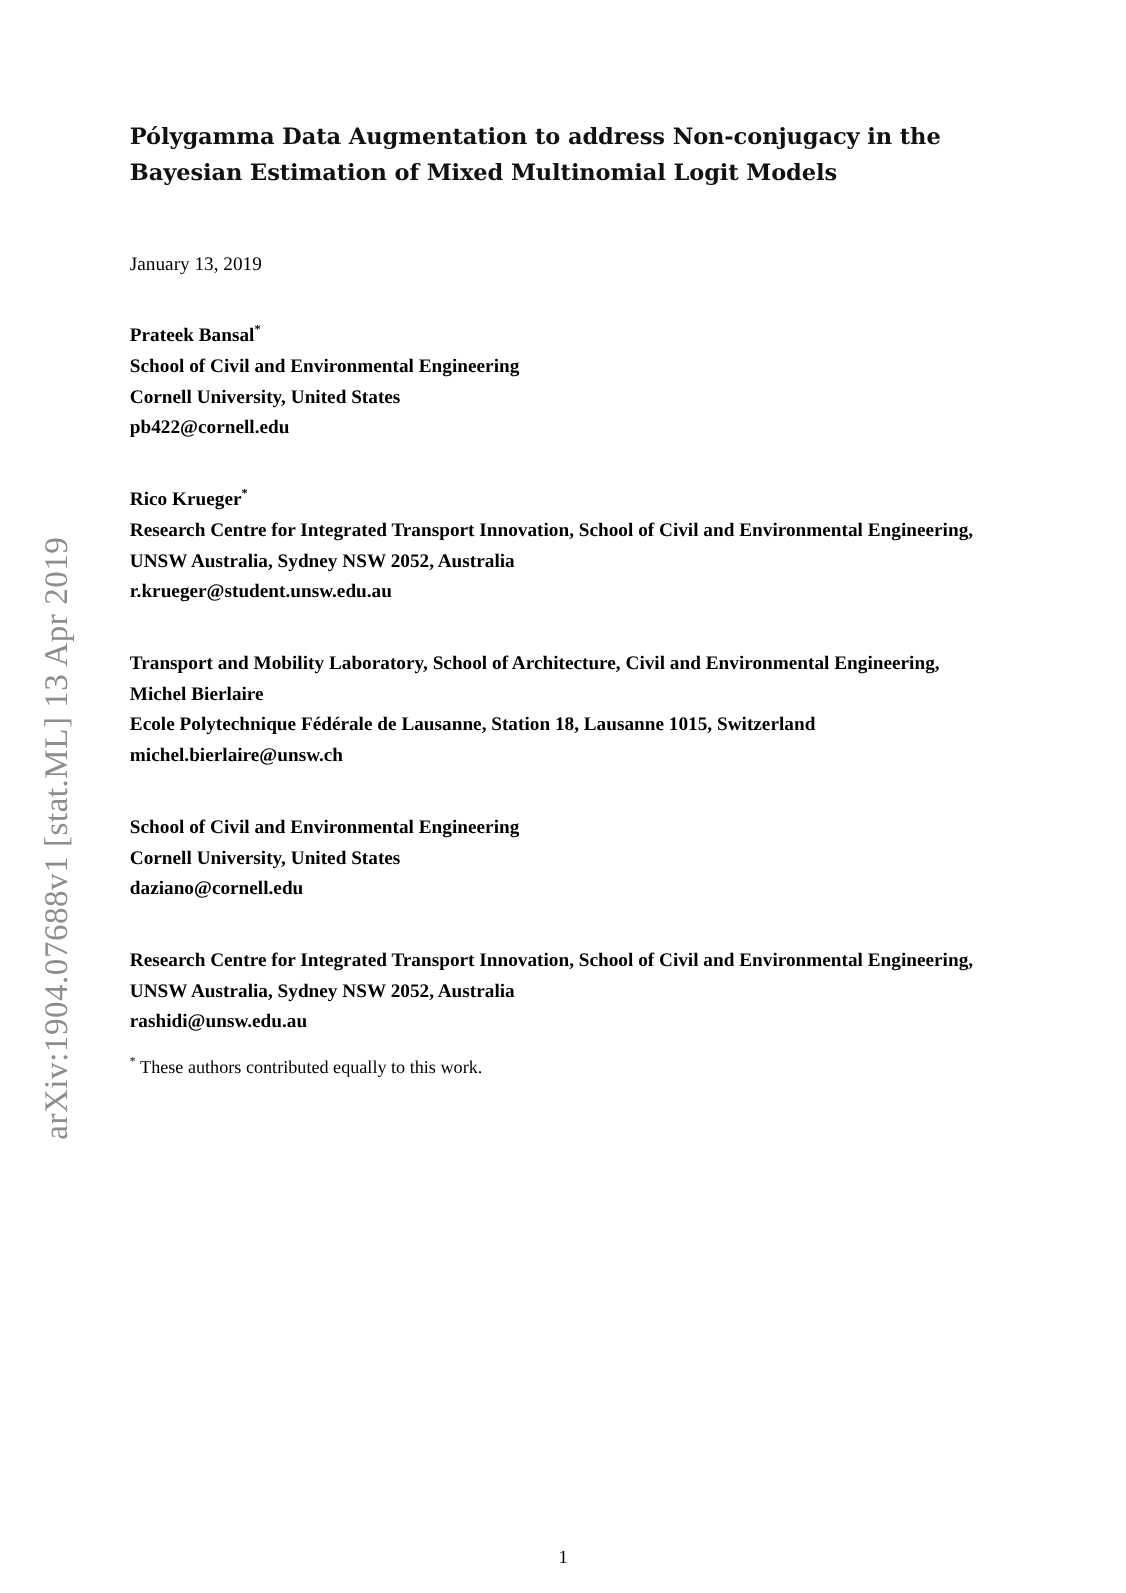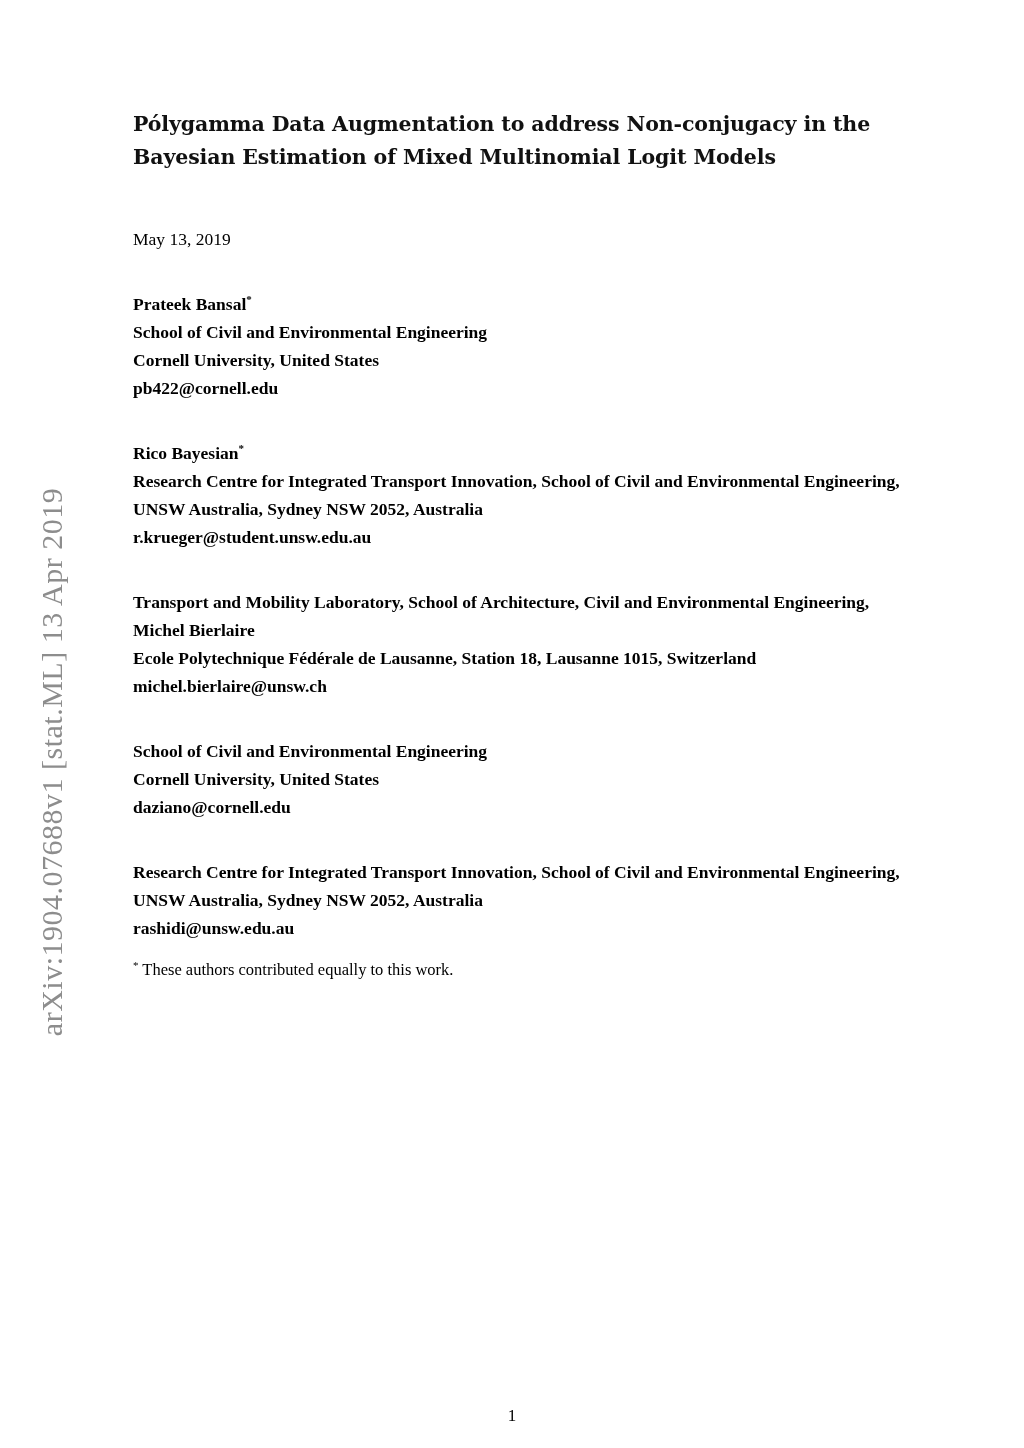--- a/index.html
+++ b/index.html
@@ -30,21 +30,21 @@
     transform-origin: center center;
     font-family: "Liberation Serif", serif;
     font-size: 30px;
     letter-spacing: 0.5px;
     color: #8d8d8d;
     white-space: nowrap;
     text-align: center;
   }
   .content {
     position: absolute;
-    left: 133px;
+    left: 118px;
     top: 108px;
     width: 800px;
   }
   .title {
     font-family: "DejaVu Serif", serif;
     font-weight: bold;
     font-size: 20.5px;
     line-height: 1.62;
     letter-spacing: -0.1px;
     color: #111111;
@@ -93,31 +93,31 @@
 <body>
 
 <div class="page">
 
   <div class="arxiv-stamp">arXiv:1904.07688v1  [stat.ML]  13 Apr 2019</div>
 
   <div class="content">
 
     <h1 class="title">Pólygamma Data Augmentation to address Non-conjugacy in the Bayesian Estimation of Mixed Multinomial Logit Models</h1>
 
-    <div class="date">May 13, 2019</div>
+    <div class="date">January 13, 2019</div>
 
     <div class="author-block">
       <div class="line author-name"><span>Prateek Bansal</span><sup>*</sup></div>
       <div class="line">School of Civil and Environmental Engineering</div>
       <div class="line">Cornell University, United States</div>
       <div class="line">pb422@cornell.edu</div>
     </div>
 
     <div class="author-block">
-      <div class="line author-name"><span>Rico Bayesian</span><sup>*</sup></div>
+      <div class="line author-name"><span>Rico Krueger</span><sup>*</sup></div>
       <div class="line">Research Centre for Integrated Transport Innovation, School of Civil and Environmental Engineering,</div>
       <div class="line">UNSW Australia, Sydney NSW 2052, Australia</div>
       <div class="line">r.krueger@student.unsw.edu.au</div>
     </div>
 
     <div class="author-block">
       <div class="line">Transport and Mobility Laboratory, School of Architecture, Civil and Environmental Engineering,</div>
       <div class="line author-name"><span>Michel Bierlaire</span><sup></sup></div>
       <div class="line">Ecole Polytechnique Fédérale de Lausanne, Station 18, Lausanne 1015, Switzerland</div>
       <div class="line">michel.bierlaire@unsw.ch</div>

